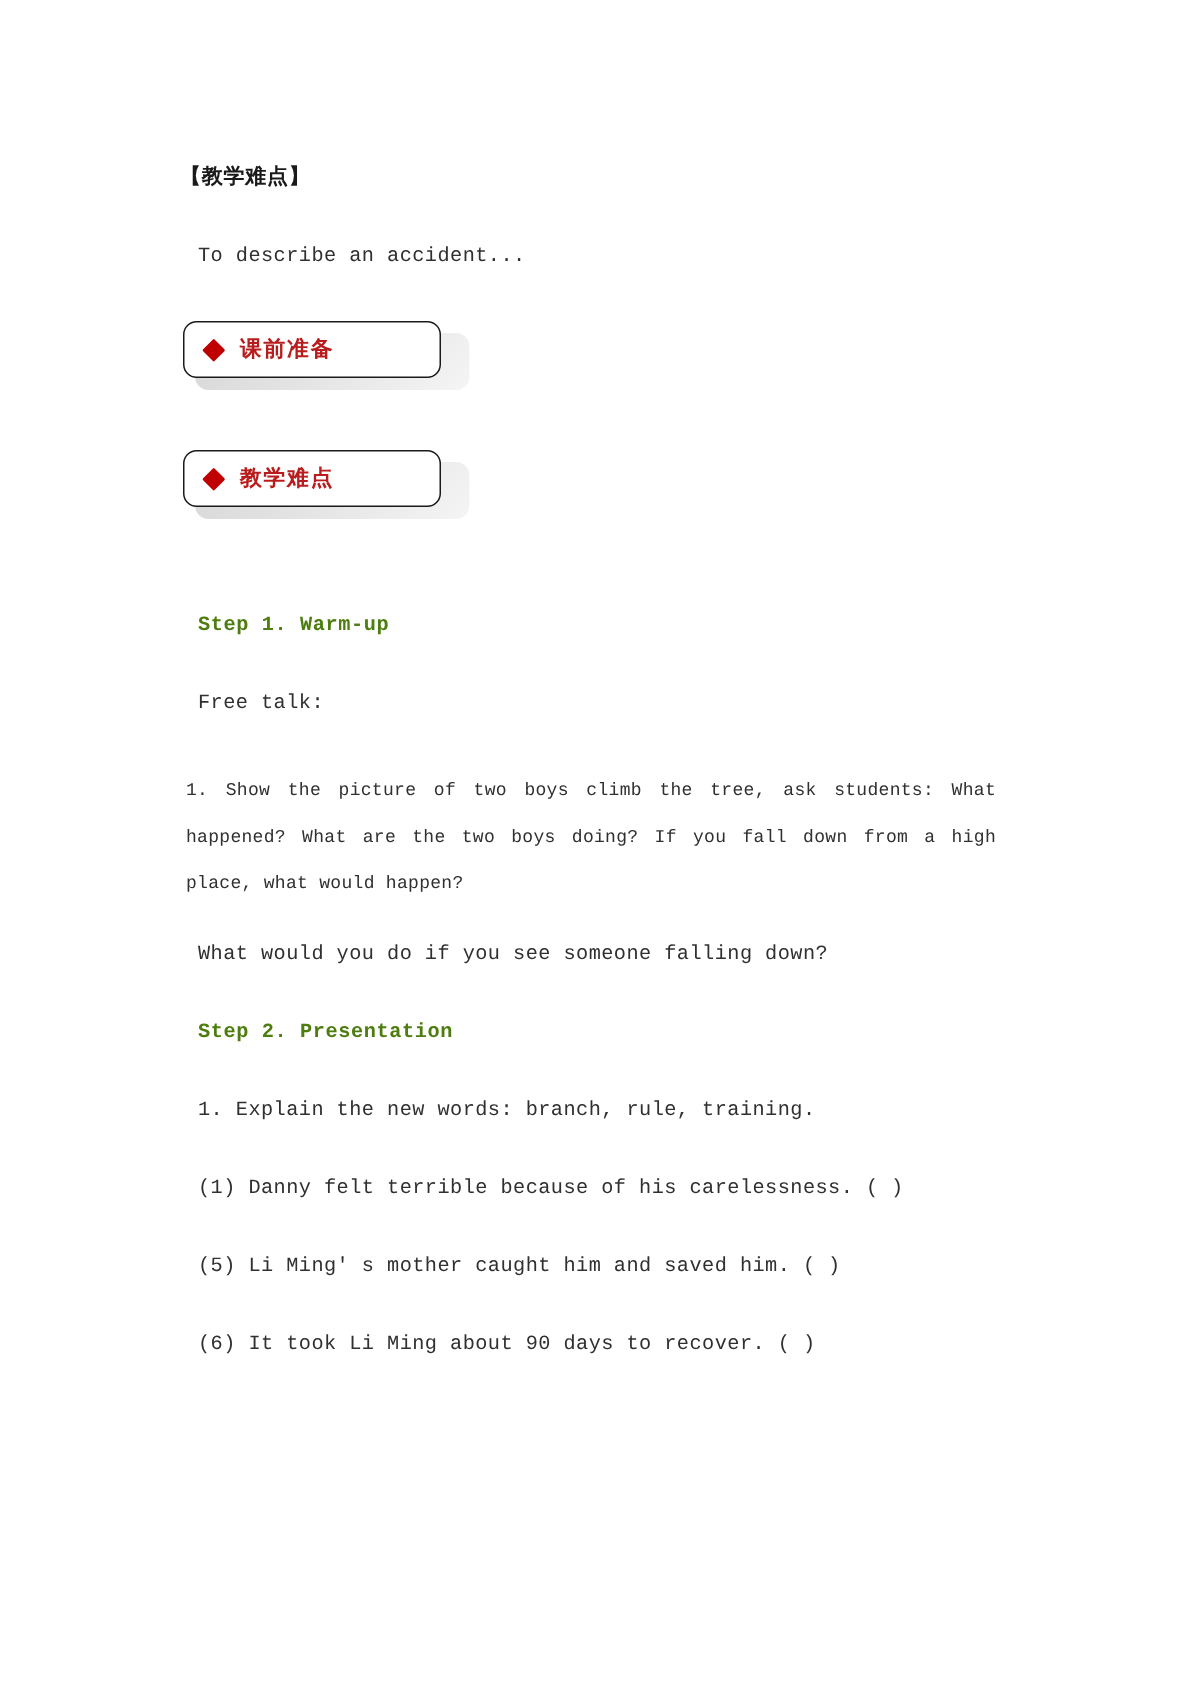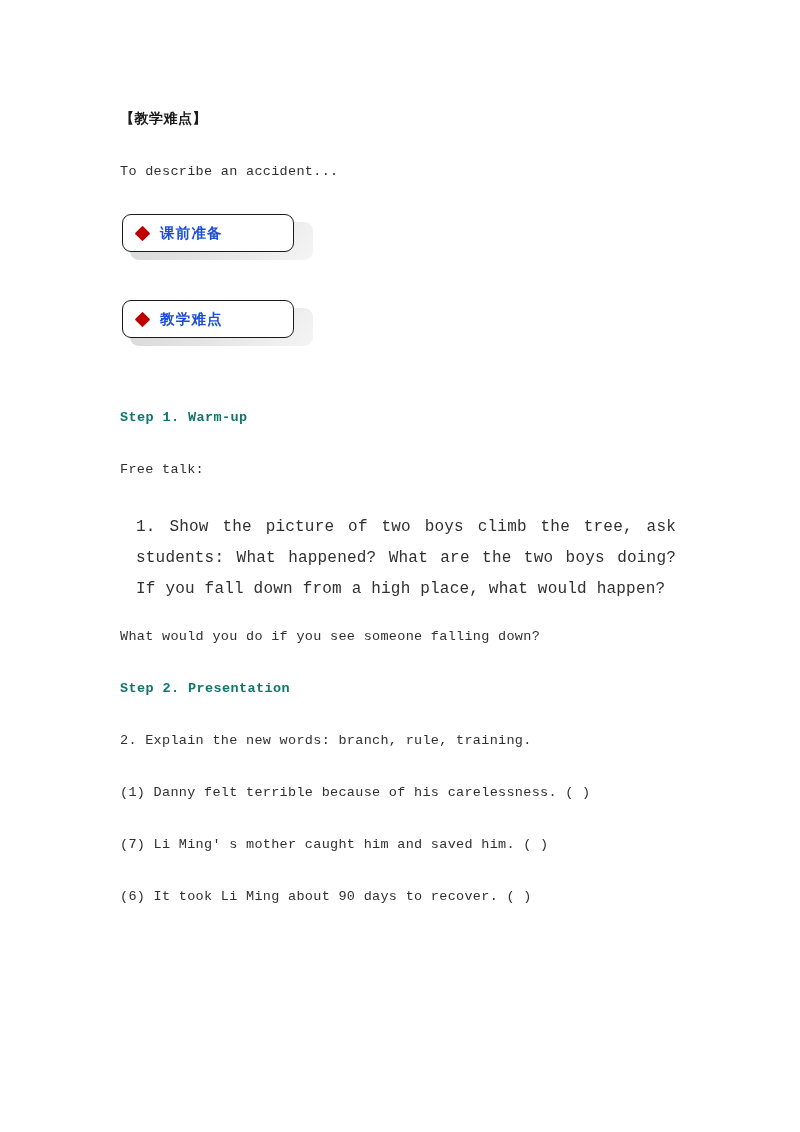--- a/index.html
+++ b/index.html
@@ -44,39 +44,39 @@
     margin: 0 0 34px 0;
     white-space: nowrap;
   }
 
   
   .body-line {
     font-size: 13.5px;
     line-height: 20px;
     color: #303030;
     letter-spacing: 0.3px;
-    margin: 0 0 32px 0;
+    margin: 0 0 32px 12px;
     white-space: nowrap;
   }
 
   .body-line.bold {
     font-weight: 700;
-    color: #0f766e;
+    color: #4d7c0f;
     letter-spacing: 0.4px;
   }
 
   
   .para-justify {
-    font-size: 16px;
+    font-size: 12px;
     line-height: 31px;
     color: #303030;
     letter-spacing: 0.2px;
     text-align: justify;
     text-justify: inter-word;
-    margin: 0 0 22px 16px;
+    margin: 0 0 22px 4px;
     width: 540px;
   }
 
   
   .section-box-wrap {
     position: relative;
     width: 186px;
     height: 40px;
     margin: 0 0 46px 2px;
   }
@@ -116,21 +116,21 @@
     transform: rotate(45deg);
     flex: 0 0 auto;
     margin-right: 12px;
     border-radius: 1px;
   }
 
   .section-box-label {
     font-family: "DejaVu Sans", "Liberation Sans", sans-serif;
     font-size: 14.5px;
     font-weight: 700;
-    color: #1d4ed8;
+    color: #b91c1c;
     letter-spacing: 1.2px;
     line-height: 1;
     white-space: nowrap;
   }
 
   
   .gap-lg { height: 22px; }
 </style>
 </head>
 <body>
@@ -164,25 +164,25 @@
     <p class="body-line bold">Step 1. Warm-up</p>
 
     <p class="body-line">Free talk:</p>
 
     <p class="para-justify">1. Show the picture of two boys climb the tree, ask students: What happened? What are the two boys doing? If you fall down from a high place, what would happen?</p>
 
     <p class="body-line">What would you do if you see someone falling down?</p>
 
     <p class="body-line bold">Step 2. Presentation</p>
 
-    <p class="body-line">2. Explain the new words: branch, rule, training.</p>
+    <p class="body-line">1. Explain the new words: branch, rule, training.</p>
 
 
     <p class="body-line">(1) Danny felt terrible because of his carelessness. (    )</p>
 
 
 
-    <p class="body-line">(7) Li Ming' s mother caught him and saved him. (    )</p>
+    <p class="body-line">(5) Li Ming' s mother caught him and saved him. (    )</p>
 
     <p class="body-line">(6) It took Li Ming about 90 days to recover. (    )</p>
 
   </div>
 </div>
 
 </body></html>

